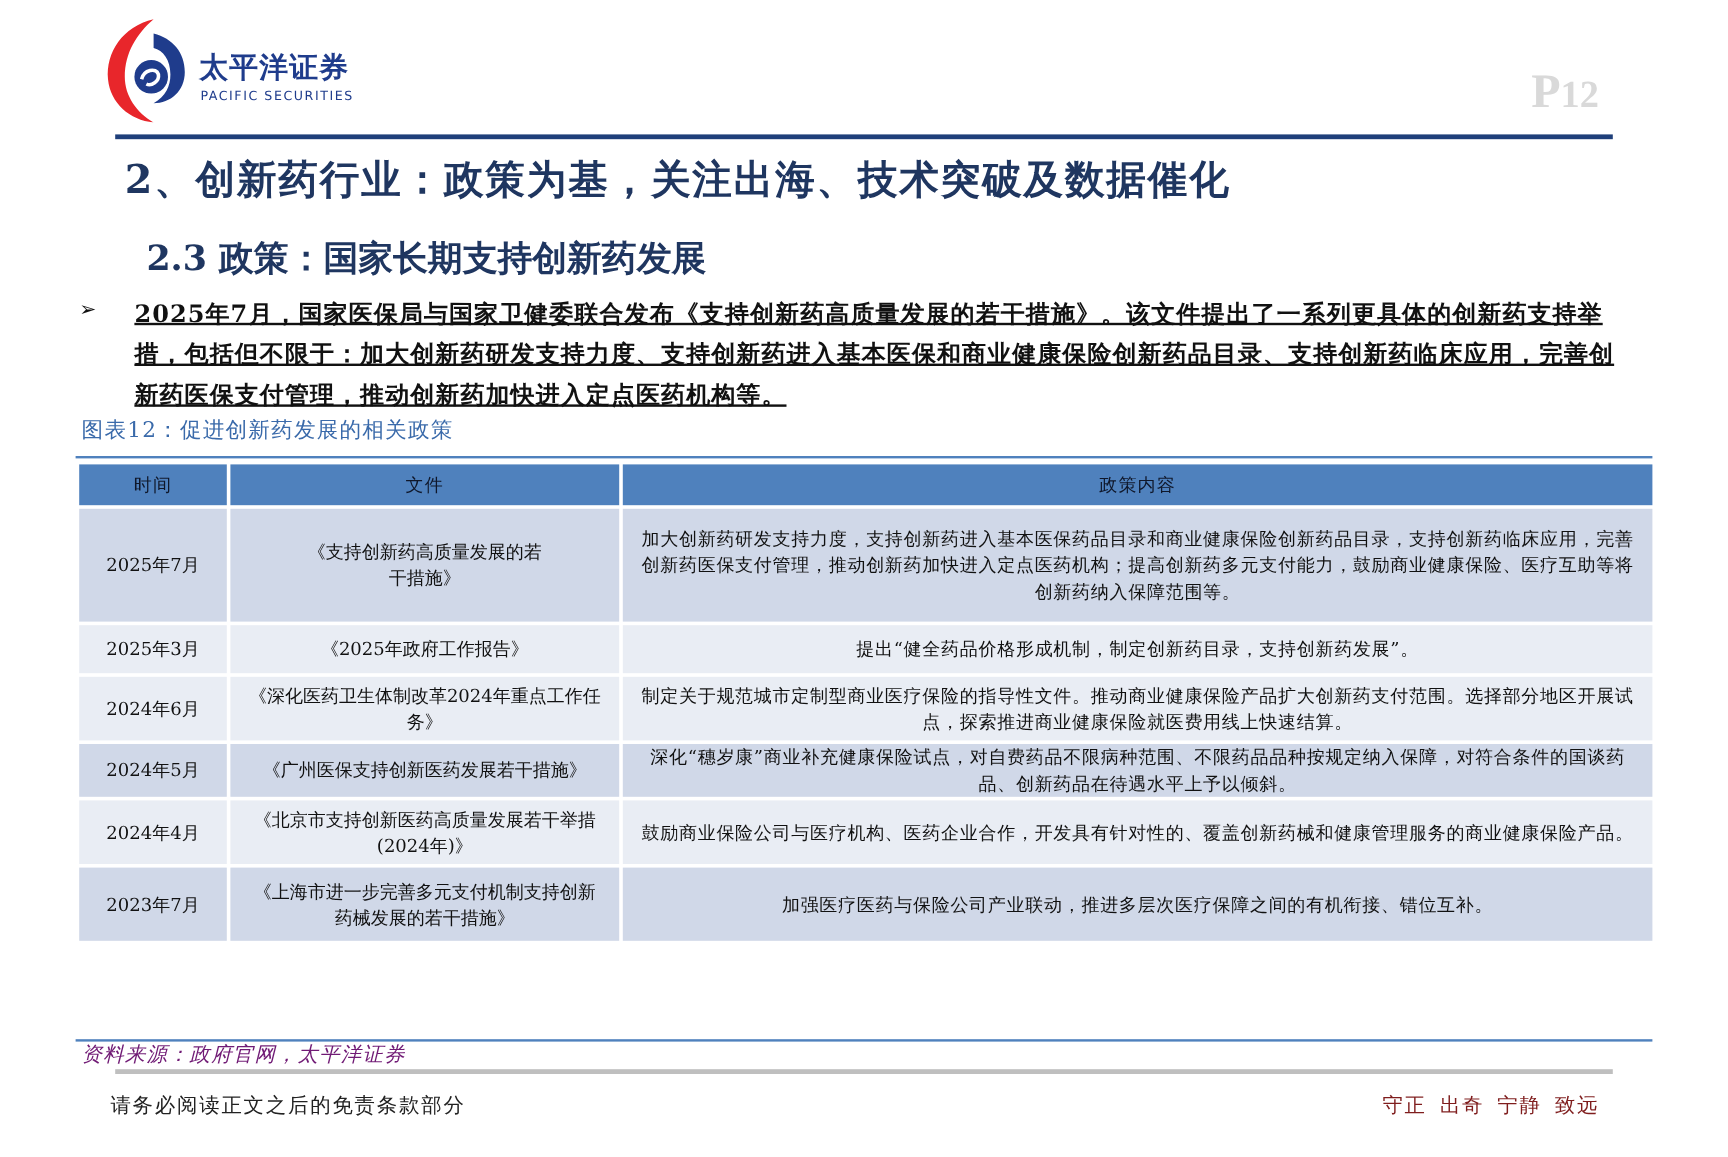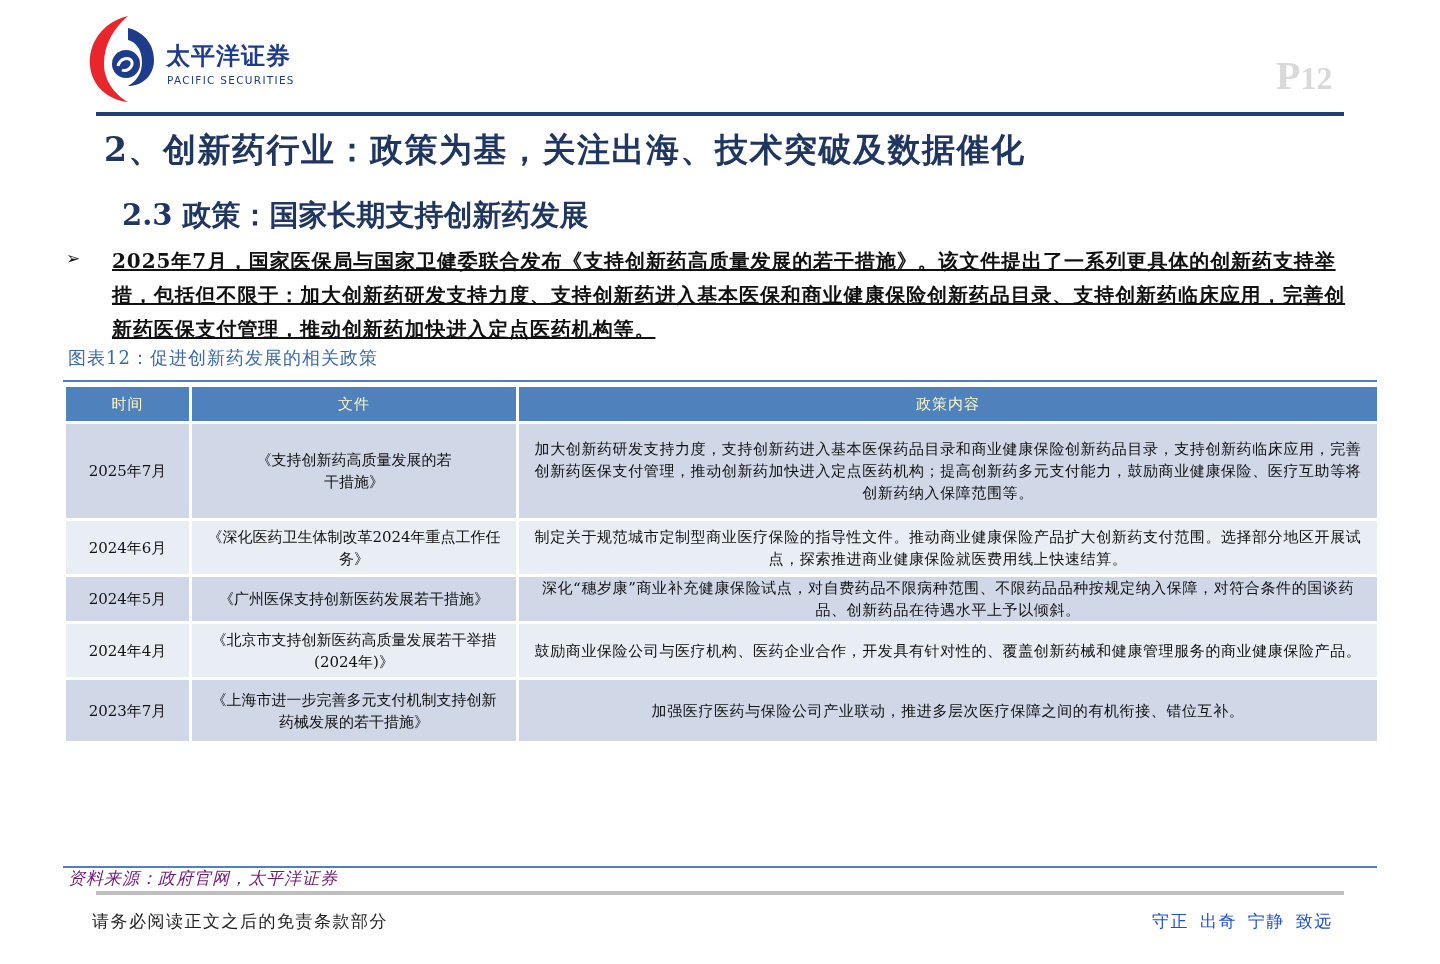--- a/index.html
+++ b/index.html
@@ -29,33 +29,33 @@
   .bullet { position: absolute; left: 66px; top: 244px; width: 1290px; }
   .bullet .arrow { position: absolute; left: 0; top: 4px; font-size: 17px; font-family: "DejaVu Sans", sans-serif; }
   .bullet .text { position: absolute; left: 46px; top: 0; width: 1250px; font-size: 20px; font-weight: bold;
                   line-height: 34px; letter-spacing: 0.9px; text-decoration: underline; }
 
   .fig-title { position: absolute; left: 68px; top: 346px; font-size: 18px; color: #3a6aaa; letter-spacing: 1px; }
   .fig-rule { position: absolute; left: 63px; top: 380px; width: 1314px; height: 2px; background: #4f81bd; }
 
   table.policy { position: absolute; left: 63px; top: 384px; width: 1314px; border-collapse: separate;
                  border-spacing: 3px; table-layout: fixed; }
-  table.policy th { background: #4f81bd; color: #fef9c3; font-weight: normal; font-size: 15px; height: 32px;
+  table.policy th { background: #4f81bd; color: #0f172a; font-weight: normal; font-size: 15px; height: 32px;
                     text-align: center; letter-spacing: 1px; }
   table.policy td { font-size: 15px; text-align: center; line-height: 22px; padding: 0 14px; color: #111; }
   table.policy tr.odd td { background: #d0d8e8; }
   table.policy tr.even td { background: #e9edf4; }
   table.policy td.content { letter-spacing: 0.6px; }
 
   .source { position: absolute; left: 68px; top: 867px; font-size: 17px; font-style: italic; color: #701a75; letter-spacing: 1px; }
   .source-rule { position: absolute; left: 63px; top: 866px; width: 1314px; height: 2px; background: #4f81bd; }
   .bottom-rule { position: absolute; left: 96px; top: 891px; width: 1248px; height: 4px; background: #bfbfbf; }
 
   .footer-left { position: absolute; left: 92px; top: 910px; font-size: 17px; letter-spacing: 1.5px; color: #222; }
-  .footer-right { position: absolute; left: 1152px; top: 910px; font-size: 17px; letter-spacing: 1.5px; color: #1d4ed8; word-spacing: 4px; }
+  .footer-right { position: absolute; left: 1152px; top: 910px; font-size: 17px; letter-spacing: 1.5px; color: #7f1d1d; word-spacing: 4px; }
 </style>
 </head>
 <body>
 
 <div class="logo">
   <svg class="logo-mark" viewBox="0 0 70 88">
     <path d="M40 2 C14 8 0 30 2 52 C4 72 20 86 40 88 C26 80 16 66 16 50 C16 30 26 14 40 2 Z" fill="#e8262b"></path>
     <path d="M40 14 C56 18 66 30 66 46 C66 62 54 72 40 72 C50 66 54 58 54 48 C54 36 48 28 40 26 Z" fill="#1f3c8c"></path>
     <circle cx="38" cy="50" r="14" fill="#1f3c8c"></circle>
     <path d="M30 52 C32 44 42 42 44 48 C45 54 38 58 34 56" stroke="#ffffff" stroke-width="3" fill="none"></path>
@@ -93,20 +93,25 @@
       <th>文件</th>
       <th>政策内容</th>
     </tr>
   </thead>
   <tbody>
     <tr class="odd" style="height:94px">
       <td>2025年7月</td>
       <td style="padding:0 64px">《支持创新药高质量发展的若干措施》</td>
       <td class="content">加大创新药研发支持力度，支持创新药进入基本医保药品目录和商业健康保险创新药品目录，支持创新药临床应用，完善创新药医保支付管理，推动创新药加快进入定点医药机构；提高创新药多元支付能力，鼓励商业健康保险、医疗互助等将创新药纳入保障范围等。</td>
     </tr>
+    <tr class="even" style="height:40px">
+      <td>2025年3月</td>
+      <td>《2025年政府工作报告》</td>
+      <td class="content">提出“健全药品价格形成机制，制定创新药目录，支持创新药发展”。</td>
+    </tr>
     <tr class="even" style="height:53px">
       <td>2024年6月</td>
       <td>《深化医药卫生体制改革2024年重点工作任务》</td>
       <td class="content">制定关于规范城市定制型商业医疗保险的指导性文件。推动商业健康保险产品扩大创新药支付范围。选择部分地区开展试点，探索推进商业健康保险就医费用线上快速结算。</td>
     </tr>
     <tr class="odd" style="height:37px">
       <td>2024年5月</td>
       <td>《广州医保支持创新医药发展若干措施》</td>
       <td class="content">深化“穗岁康”商业补充健康保险试点，对自费药品不限病种范围、不限药品品种按规定纳入保障，对符合条件的国谈药品、创新药品在待遇水平上予以倾斜。</td>
     </tr>

